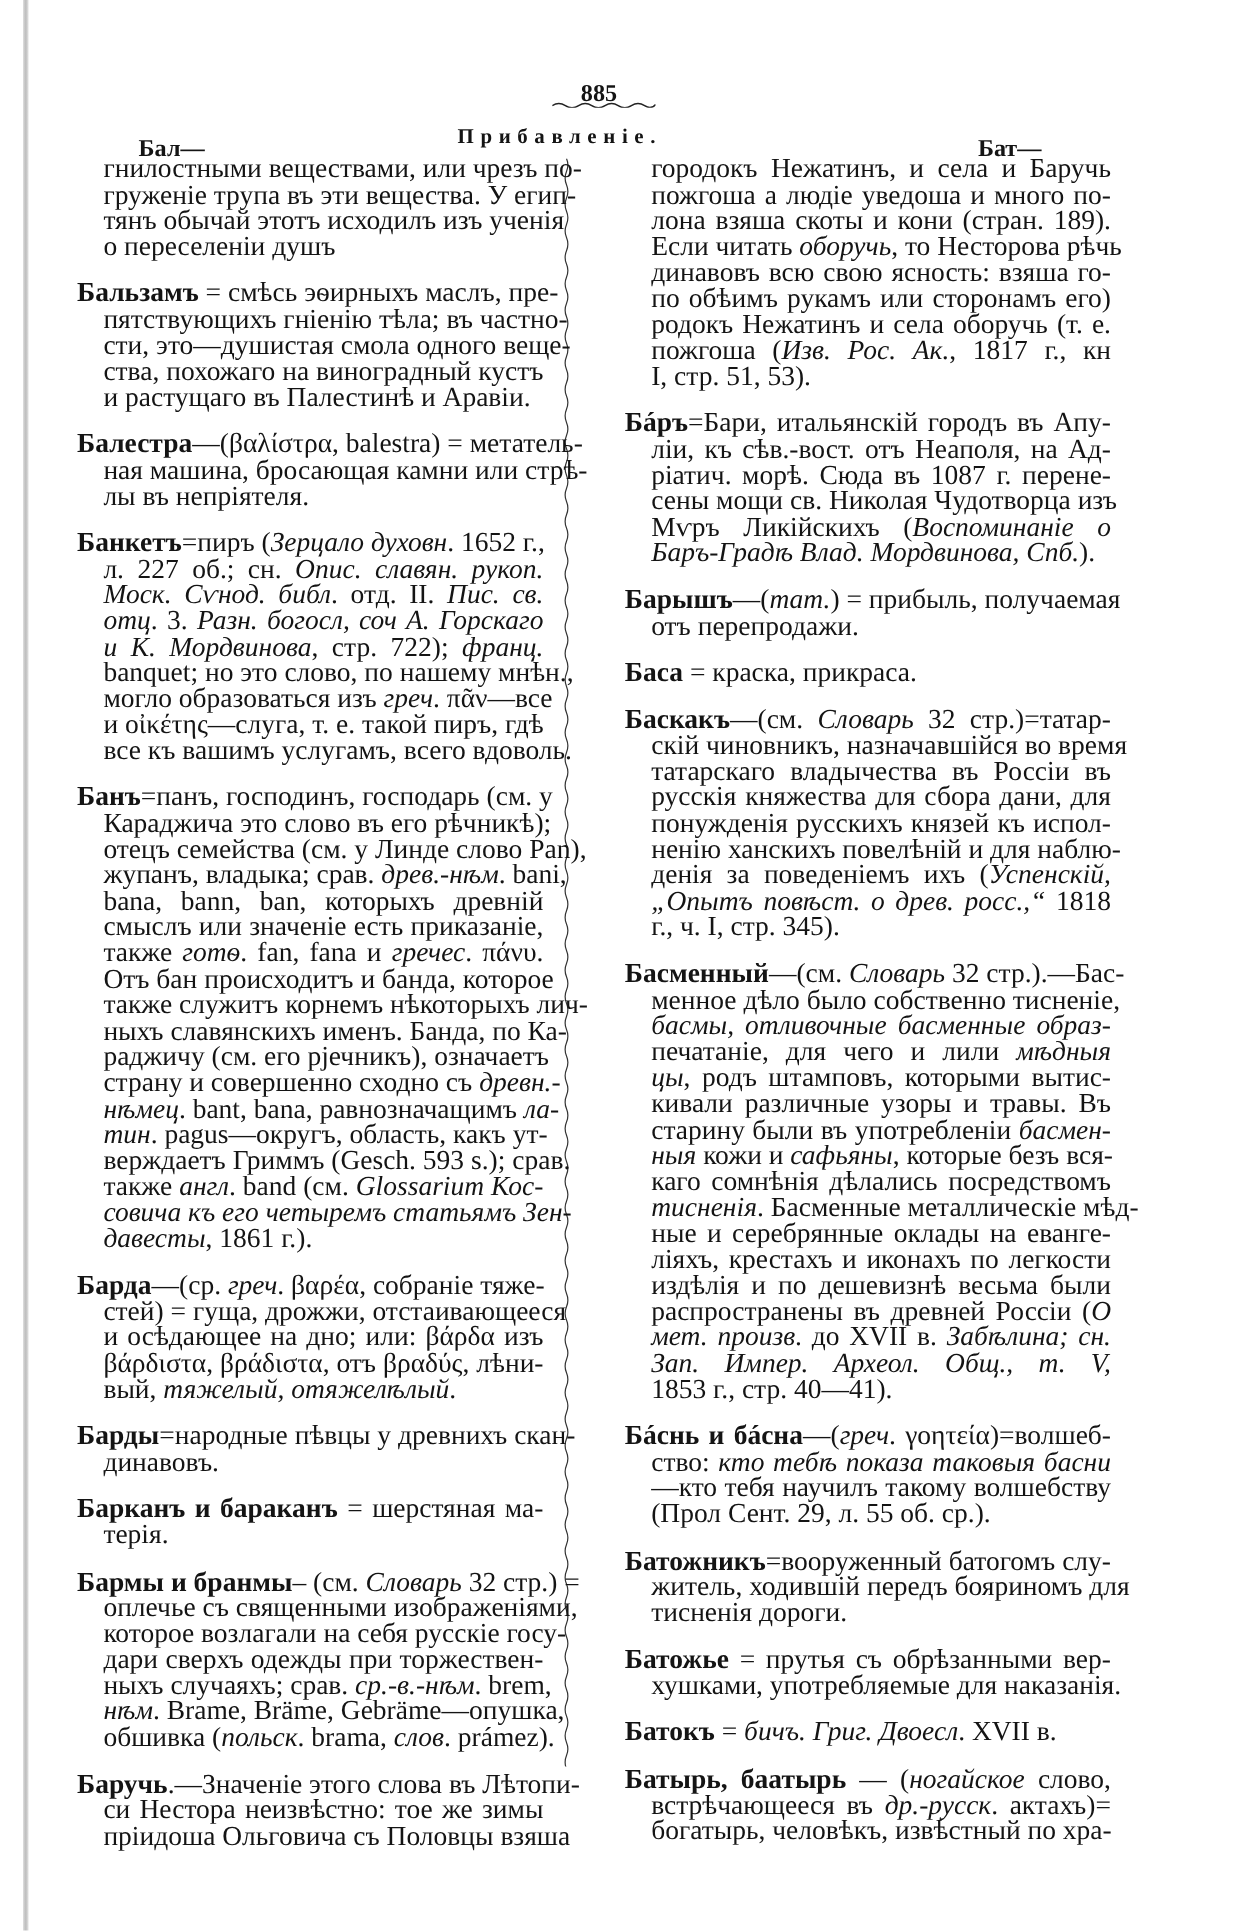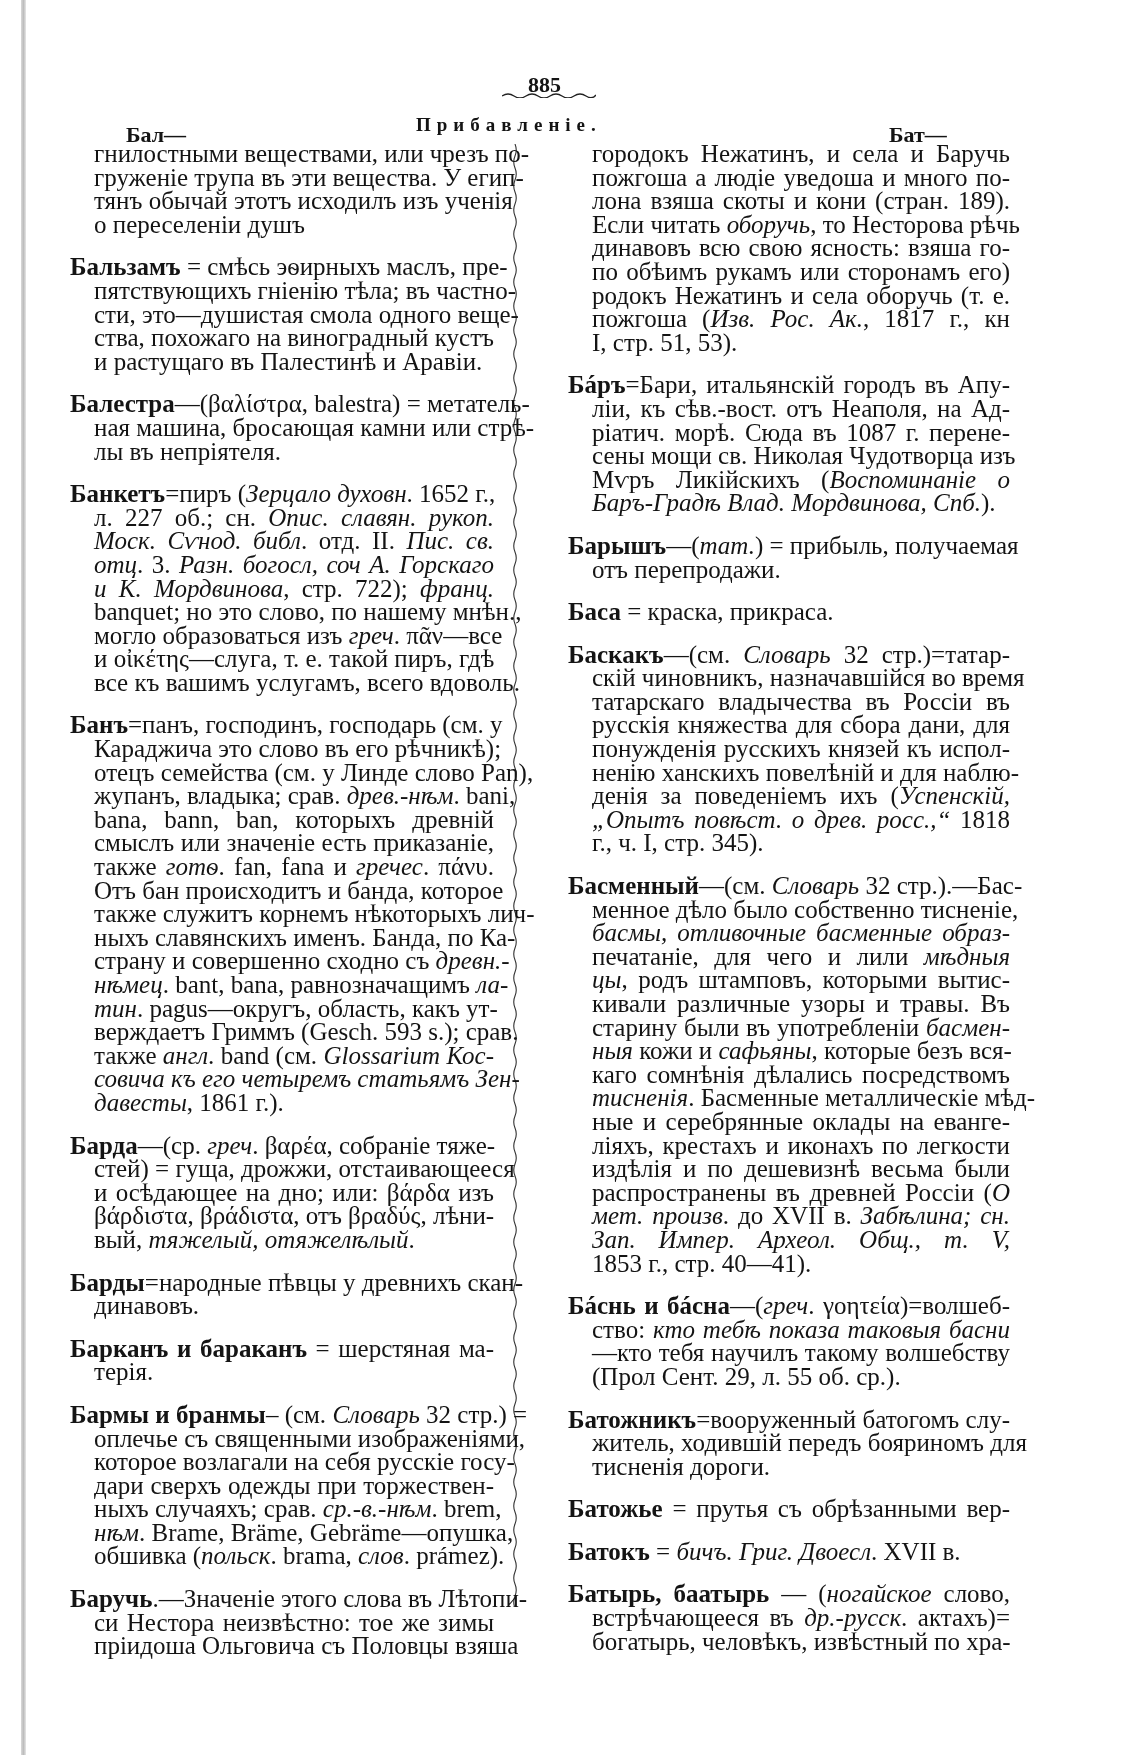--- a/index.html
+++ b/index.html
@@ -68,20 +68,21 @@
     <div class="line gap"><span class="b">Банъ</span><span>=панъ, господинъ, господарь (см. у</span></div>
     <div class="line indent"><span>Караджича это слово въ его рѣчникѣ);</span></div>
     <div class="line indent"><span>отецъ семейства (см. у Линде слово Pan),</span></div>
     <div class="line indent"><span>жупанъ, владыка; срав. </span><span class="i">древ.-нѣм</span><span>. bani,</span></div>
     <div class="line indent"><span>bana, bann, ban, которыхъ древній</span></div>
     <div class="line indent"><span>смыслъ или значеніе есть приказаніе,</span></div>
     <div class="line indent"><span>также </span><span class="i">готѳ</span><span>. fan, fana и </span><span class="i">гречес</span><span>. πάνυ.</span></div>
     <div class="line indent"><span>Отъ бан происходитъ и банда, которое</span></div>
     <div class="line indent"><span>также служитъ корнемъ нѣкоторыхъ лич-</span></div>
     <div class="line indent"><span>ныхъ славянскихъ именъ. Банда, по Ка-</span></div>
+    <div class="line indent"><span>раджичу (см. его рјечникъ), означаетъ</span></div>
     <div class="line indent"><span>страну и совершенно сходно съ </span><span class="i">древн.-</span></div>
     <div class="line indent"><span class="i">нѣмец</span><span>. bant, bana, равнозначащимъ </span><span class="i">ла-</span></div>
     <div class="line indent"><span class="i">тин</span><span>. pagus—округъ, область, какъ ут-</span></div>
     <div class="line indent"><span>верждаетъ Гриммъ (Gesch. 593 s.); срав.</span></div>
     <div class="line indent"><span>также </span><span class="i">англ</span><span>. band (см. </span><span class="i">Glossarium Кос-</span></div>
     <div class="line indent"><span class="i">совича къ его четыремъ статьямъ Зен-</span></div>
     <div class="line indent last"><span class="i">давесты</span><span>, 1861 г.).</span></div>
     <div class="line gap"><span class="b">Барда</span><span>—(ср. </span><span class="i">греч</span><span>. βαρέα, собраніе тяже-</span></div>
     <div class="line indent"><span>стей) = гуща, дрожжи, отстаивающееся</span></div>
     <div class="line indent"><span>и осѣдающее на дно; или: βάρδα изъ</span></div>
@@ -148,17 +149,18 @@
     <div class="line indent"><span class="i">Зап. Импер. Археол. Общ., т. V,</span></div>
     <div class="line indent last"><span>1853 г., стр. 40—41).</span></div>
     <div class="line gap"><span class="b">Бáснь и бáсна</span><span>—(</span><span class="i">греч</span><span>. γοητεία)=волшеб-</span></div>
     <div class="line indent"><span>ство: </span><span class="i">кто тебѣ показа таковыя басни</span></div>
     <div class="line indent"><span>—кто тебя научилъ такому волшебству</span></div>
     <div class="line indent last"><span>(Прол Сент. 29, л. 55 об. ср.).</span></div>
     <div class="line gap"><span class="b">Батожникъ</span><span>=вооруженный батогомъ слу-</span></div>
     <div class="line indent"><span>житель, ходившій передъ бояриномъ для</span></div>
     <div class="line indent last"><span>тисненія дороги.</span></div>
     <div class="line gap"><span class="b">Батожье</span><span> = прутья съ обрѣзанными вер-</span></div>
+    <div class="line indent last"><span>хушками, употребляемые для наказанія.</span></div>
     <div class="line gap last"><span class="b">Батокъ</span><span> = </span><span class="i">бичъ. Григ. Двоесл</span><span>. XVII в.</span></div>
     <div class="line gap"><span class="b">Батырь, баатырь</span><span> — (</span><span class="i">ногайское</span><span> слово,</span></div>
     <div class="line indent"><span>встрѣчающееся въ </span><span class="i">др.-русск</span><span>. актахъ)=</span></div>
     <div class="line indent"><span>богатырь, человѣкъ, извѣстный по хра-</span></div>
   </div>
 
 </body></html>

